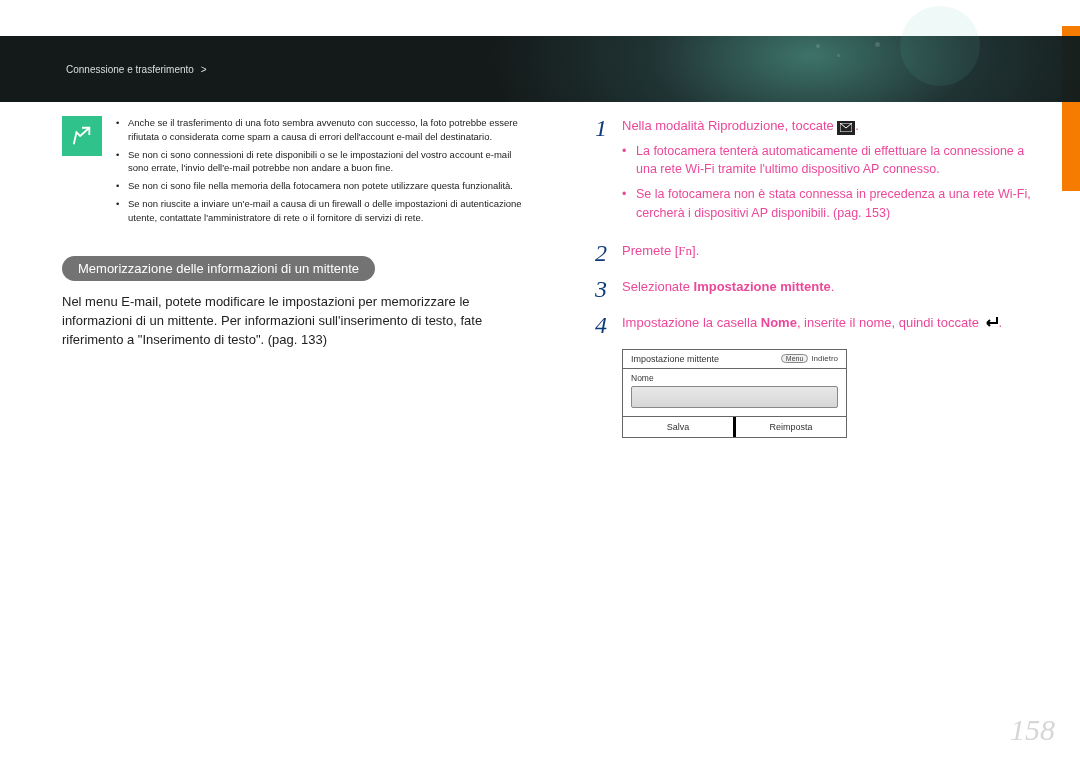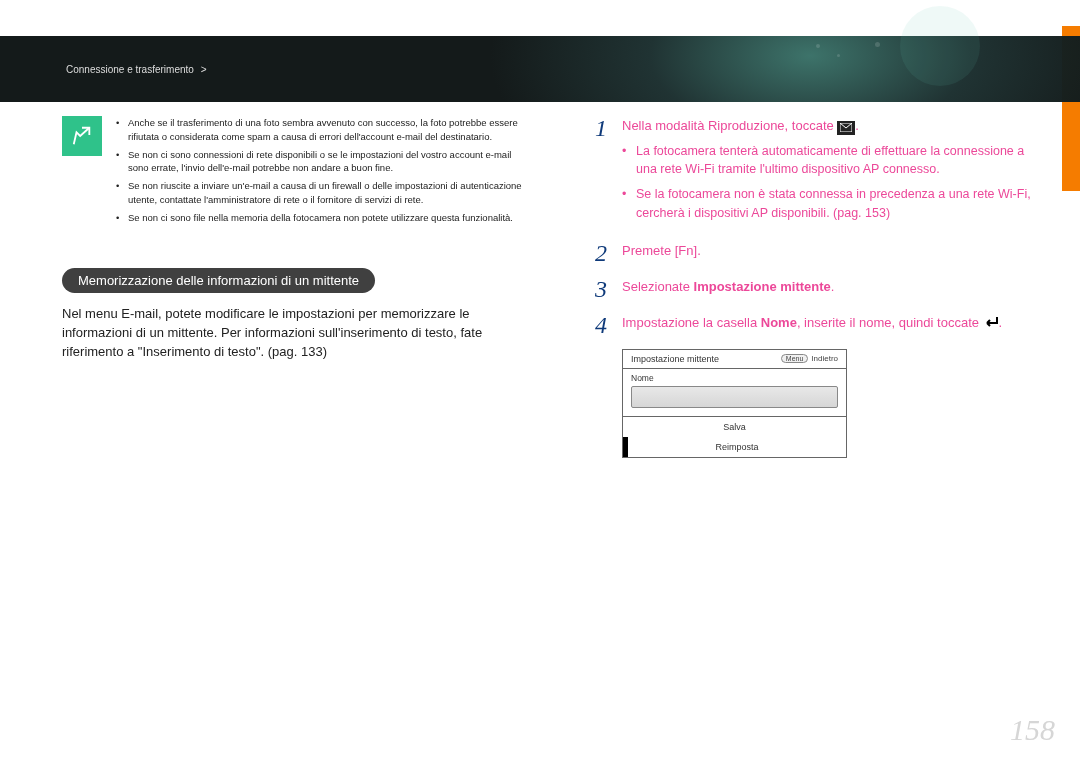--- a/index.html
+++ b/index.html
@@ -79,26 +79,26 @@
   }
   .note-list li::before {
     content: "•";
     position: absolute;
     left: 0;
     top: 0;
   }
 
   .subheading {
     display: inline-block;
-    background: #404040;
+    background: #737373;
     color: #fff;
     font-size: 13px;
     padding: 5px 16px;
     border-radius: 14px;
-    margin-top: 40px;
+    margin-top: 28px;
     margin-bottom: 12px;
   }
   .body-para {
     font-size: 13px;
     line-height: 1.45;
     color: #222;
   }
 
   .step {
     display: flex;
@@ -124,21 +124,21 @@
   .step-sub li {
     position: relative;
     padding-left: 14px;
     margin-bottom: 6px;
   }
   .step-sub li::before {
     content: "•";
     position: absolute;
     left: 0;
   }
-  .fn-glyph { font-family: Liberation Sans, sans-serif; }
+  .fn-glyph { font-family: Liberation Serif, serif; }
   .email-icon-box {
     display: inline-flex;
     width: 18px; height: 14px;
     background: #222;
     vertical-align: -2px;
     align-items: center; justify-content: center;
   }
   .email-icon-box svg { width: 12px; height: 9px; }
   .enter-icon { display: inline-block; vertical-align: -2px; }
 
@@ -172,31 +172,30 @@
   .cp-field {
     width: 100%;
     height: 22px;
     border: 1px solid #888;
     background: linear-gradient(#e8e8e8, #d6d6d6);
     border-radius: 2px;
   }
   .cp-buttons {
     display: flex;
     border-top: 1px solid #666;
-    flex-direction: column;
   }
   .cp-btn {
     flex: 1;
     text-align: center;
     padding: 5px 0;
     font-size: 9px;
     color: #333;
     background: #fff;
   }
-  .cp-btn + .cp-btn { border-left: 5px solid #000000; }
+  .cp-btn + .cp-btn { border-left: 3px solid #000000; }
 
   .page-num {
     position: absolute;
     right: 25px;
     bottom: 18px;
     font-family: Georgia, 'Times New Roman', serif;
     font-style: italic;
     font-size: 30px;
     color: #d6d6d6;
   }
@@ -223,22 +222,22 @@
     <div class="note-box">
       <div class="note-icon">
         <svg viewBox="0 0 24 24" fill="none" stroke="#fff" stroke-width="2">
           <path d="M3 21 L6 8 L10 12 L20 3"></path>
           <path d="M12 3 L20 3 L20 11"></path>
         </svg>
       </div>
       <ul class="note-list">
         <li>Anche se il trasferimento di una foto sembra avvenuto con successo, la foto potrebbe essere rifiutata o considerata come spam a causa di errori dell'account e-mail del destinatario.</li>
         <li>Se non ci sono connessioni di rete disponibili o se le impostazioni del vostro account e-mail sono errate, l'invio dell'e-mail potrebbe non andare a buon fine.</li>
+        <li>Se non ci sono file nella memoria della fotocamera non potete utilizzare questa funzionalità.</li>
         <li>Se non riuscite a inviare un'e-mail a causa di un firewall o delle impostazioni di autenticazione utente, contattate l'amministratore di rete o il fornitore di servizi di rete.</li>
-        <li>Se non ci sono file nella memoria della fotocamera non potete utilizzare questa funzionalità.</li>
       </ul>
     </div>
 
     <div class="subheading">Memorizzazione delle informazioni di un mittente</div>
     <p class="body-para">Nel menu E-mail, potete modificare le impostazioni per memorizzare le informazioni di un mittente. Per informazioni sull'inserimento di testo, fate riferimento a "Inserimento di testo". (pag. 133)</p>
   </div>
 
   <div class="col-right">
 
     <div class="step">

